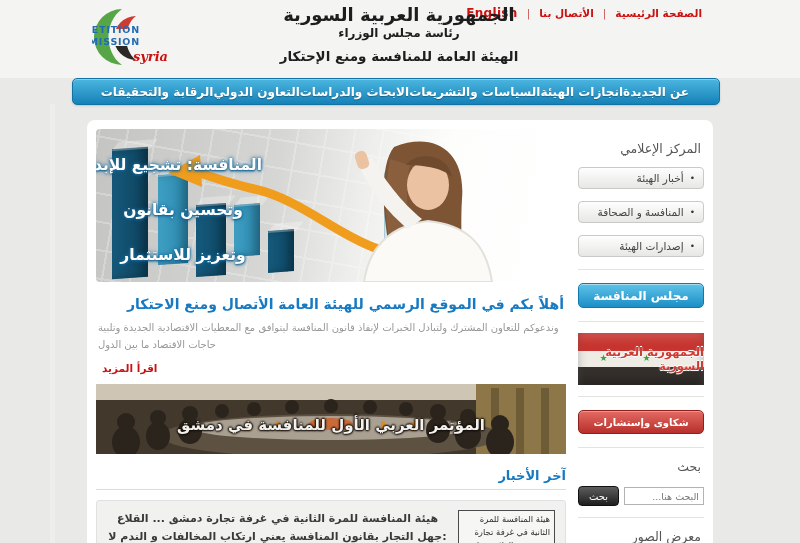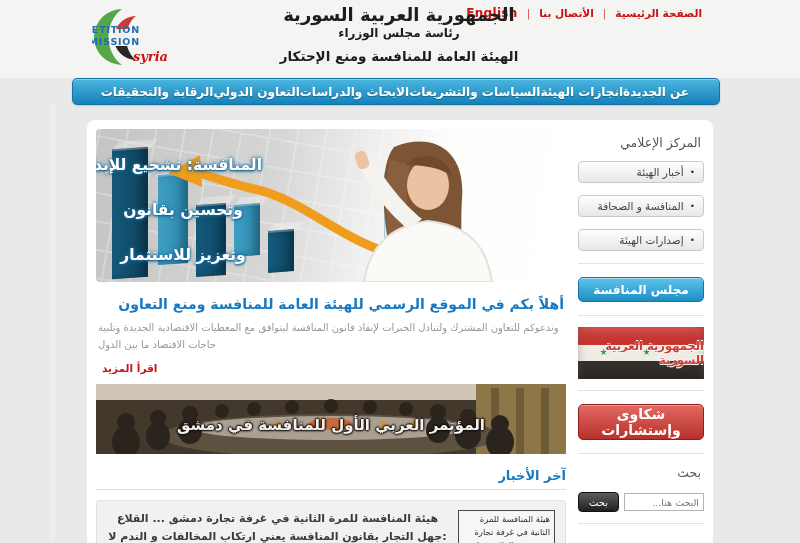--- a/index.html
+++ b/index.html
@@ -35,21 +35,21 @@
   
   .page {
     position:absolute; top:120px; left:87px; width:626px; height:423px;
     background:#fff; border-radius:8px 8px 0 0; padding:9px 9px 0 9px;
     display:flex; gap:12px;
   }
   .main { flex:1; min-width:0; }
   .sidebar { flex:none; width:126px; padding-top:2px; }
 
   
-  .side-h { font-size:12.5px; color:#555; margin:4px 3px 11px; }
+  .side-h { font-size:12.5px; color:#555; margin:10px 3px 11px; }
   .side-btn {
     display:flex; align-items:center; gap:6px; width:100%; height:22px;
     background:linear-gradient(#fefefe,#e7e7e5); border:1px solid #c9c9c7; border-radius:4px;
     font-size:10.5px; color:#444; padding:0 8px; margin-bottom:12px; cursor:pointer;
     font-family:inherit;
   }
   .side-btn .blt { font-size:9px; color:#333; }
   .divider { border:none; border-top:1px solid #e3e3e1; margin:11px 0; }
   .council-btn {
     width:100%; height:25px; margin:2px 0 2px;
@@ -61,24 +61,24 @@
     background:linear-gradient(180deg,#c7342f 0%,#c7342f 34%,#efece6 34%,#efece6 66%,#35302c 66%,#35302c 100%);
     box-shadow:inset 0 -6px 10px rgba(0,0,0,.25), inset 0 6px 8px rgba(255,255,255,.15);
   }
   .flag-stars { position:absolute; top:20px; left:0; right:0; text-align:center; color:#3f9e3f; font-size:9px; letter-spacing:16px; text-indent:16px; }
   .flag-caption {
     position:absolute; inset:0; display:flex; align-items:center; justify-content:center;
     font-size:11.5px; font-weight:bold; color:#cf3b33;
     text-shadow:0 0 2px #fff, 0 1px 0 #fff, 0 -1px 0 #fff;
   }
   .complaints-btn {
-    width:100%; height:36px; margin:2px 0 2px;
+    width:100%; height:24px; margin:2px 0 2px;
     background:linear-gradient(#e36a63,#b8302b); border:1px solid #8f1f1d; border-radius:5px;
     box-shadow:inset 0 1px 0 rgba(255,255,255,.3);
-    color:#fff; font-weight:bold; font-size:14px; cursor:pointer; font-family:inherit;
+    color:#fff; font-weight:bold; font-size:10px; cursor:pointer; font-family:inherit;
   }
   .search-row { display:flex; align-items:center; gap:5px; margin:12px 0 2px; }
   .search-input { flex:1; min-width:0; height:18px; border:1px solid #b3b3b1; font-size:9.5px; padding:1px 4px; color:#666; direction:rtl; font-family:inherit; }
   .search-btn { flex:none; height:20px; padding:0 10px; background:linear-gradient(#5d5d5d,#1f1f1f); color:#fff; font-size:10px; border:1px solid #111; border-radius:4px; cursor:pointer; font-family:inherit; }
 
   
   .slider { position:relative; height:153px; border-radius:4px; overflow:hidden;
     background:linear-gradient(100deg,#c4c4c2 0%,#d6d6d4 38%,#eeeeec 56%,#fdfdfc 72%,#ffffff 100%); }
   .grid { position:absolute; inset:-20px; opacity:.25;
     background:
@@ -204,20 +204,21 @@
     <button class="complaints-btn">شكاوى وإستشارات</button>
     <hr class="divider">
 
     <div class="side-h">بحث</div>
     <div class="search-row">
       <input class="search-input" placeholder="البحث هنا..." style="">
       <button class="search-btn">بحث</button>
     </div>
 
     <hr class="divider">
+    <div class="side-h">معرض الصور</div>
   </div>
 
   <div class="main">
 
     <div class="slider">
       <div class="grid"></div>
       <div class="bar b1"></div>
       <div class="bar b2"></div>
       <div class="bar b3"></div>
       <div class="bar b4"></div>
@@ -246,21 +247,21 @@
         <rect x="32" y="22" width="12" height="18" rx="5" fill="#ecc3a2" transform="rotate(-18 38 31)"></rect>
       </svg>
 
       <div class="slider-caption">
         <div>المنافسة: تشجيع للإبداع</div>
         <div>وتحسين بقانون</div>
         <div>وتعزيز للاستثمار</div>
       </div>
     </div>
 
-    <div class="welcome-h">أهلاً بكم في الموقع الرسمي للهيئة العامة للمنافسة ومنع التعاون</div>
+    <div class="welcome-h">أهلاً بكم في الموقع الرسمي للهيئة العامة الأتصال ومنع الاحتكار</div>
     <p class="welcome-p">وندعوكم للتعاون المشترك ولتبادل الخبرات لإنفاذ قانون المنافسة ليتوافق مع المعطيات الاقتصادية الجديدة وتلبية حاجات الاقتصاد ما بين الدول</p>
     <a class="read-more">اقرأ المزيد</a>
 
     <div class="conf">
       <svg width="100%" height="70" viewBox="0 0 470 70" preserveAspectRatio="none">
         <rect width="470" height="70" fill="#42382c"></rect>
         <rect width="470" height="16" fill="#cfc5b4"></rect>
         <rect x="380" y="0" width="90" height="70" fill="#8d7748"></rect>
         <rect x="395" y="4" width="8" height="66" fill="#6e5c36"></rect>
           <rect x="420" y="4" width="8" height="66" fill="#6e5c36"></rect>

